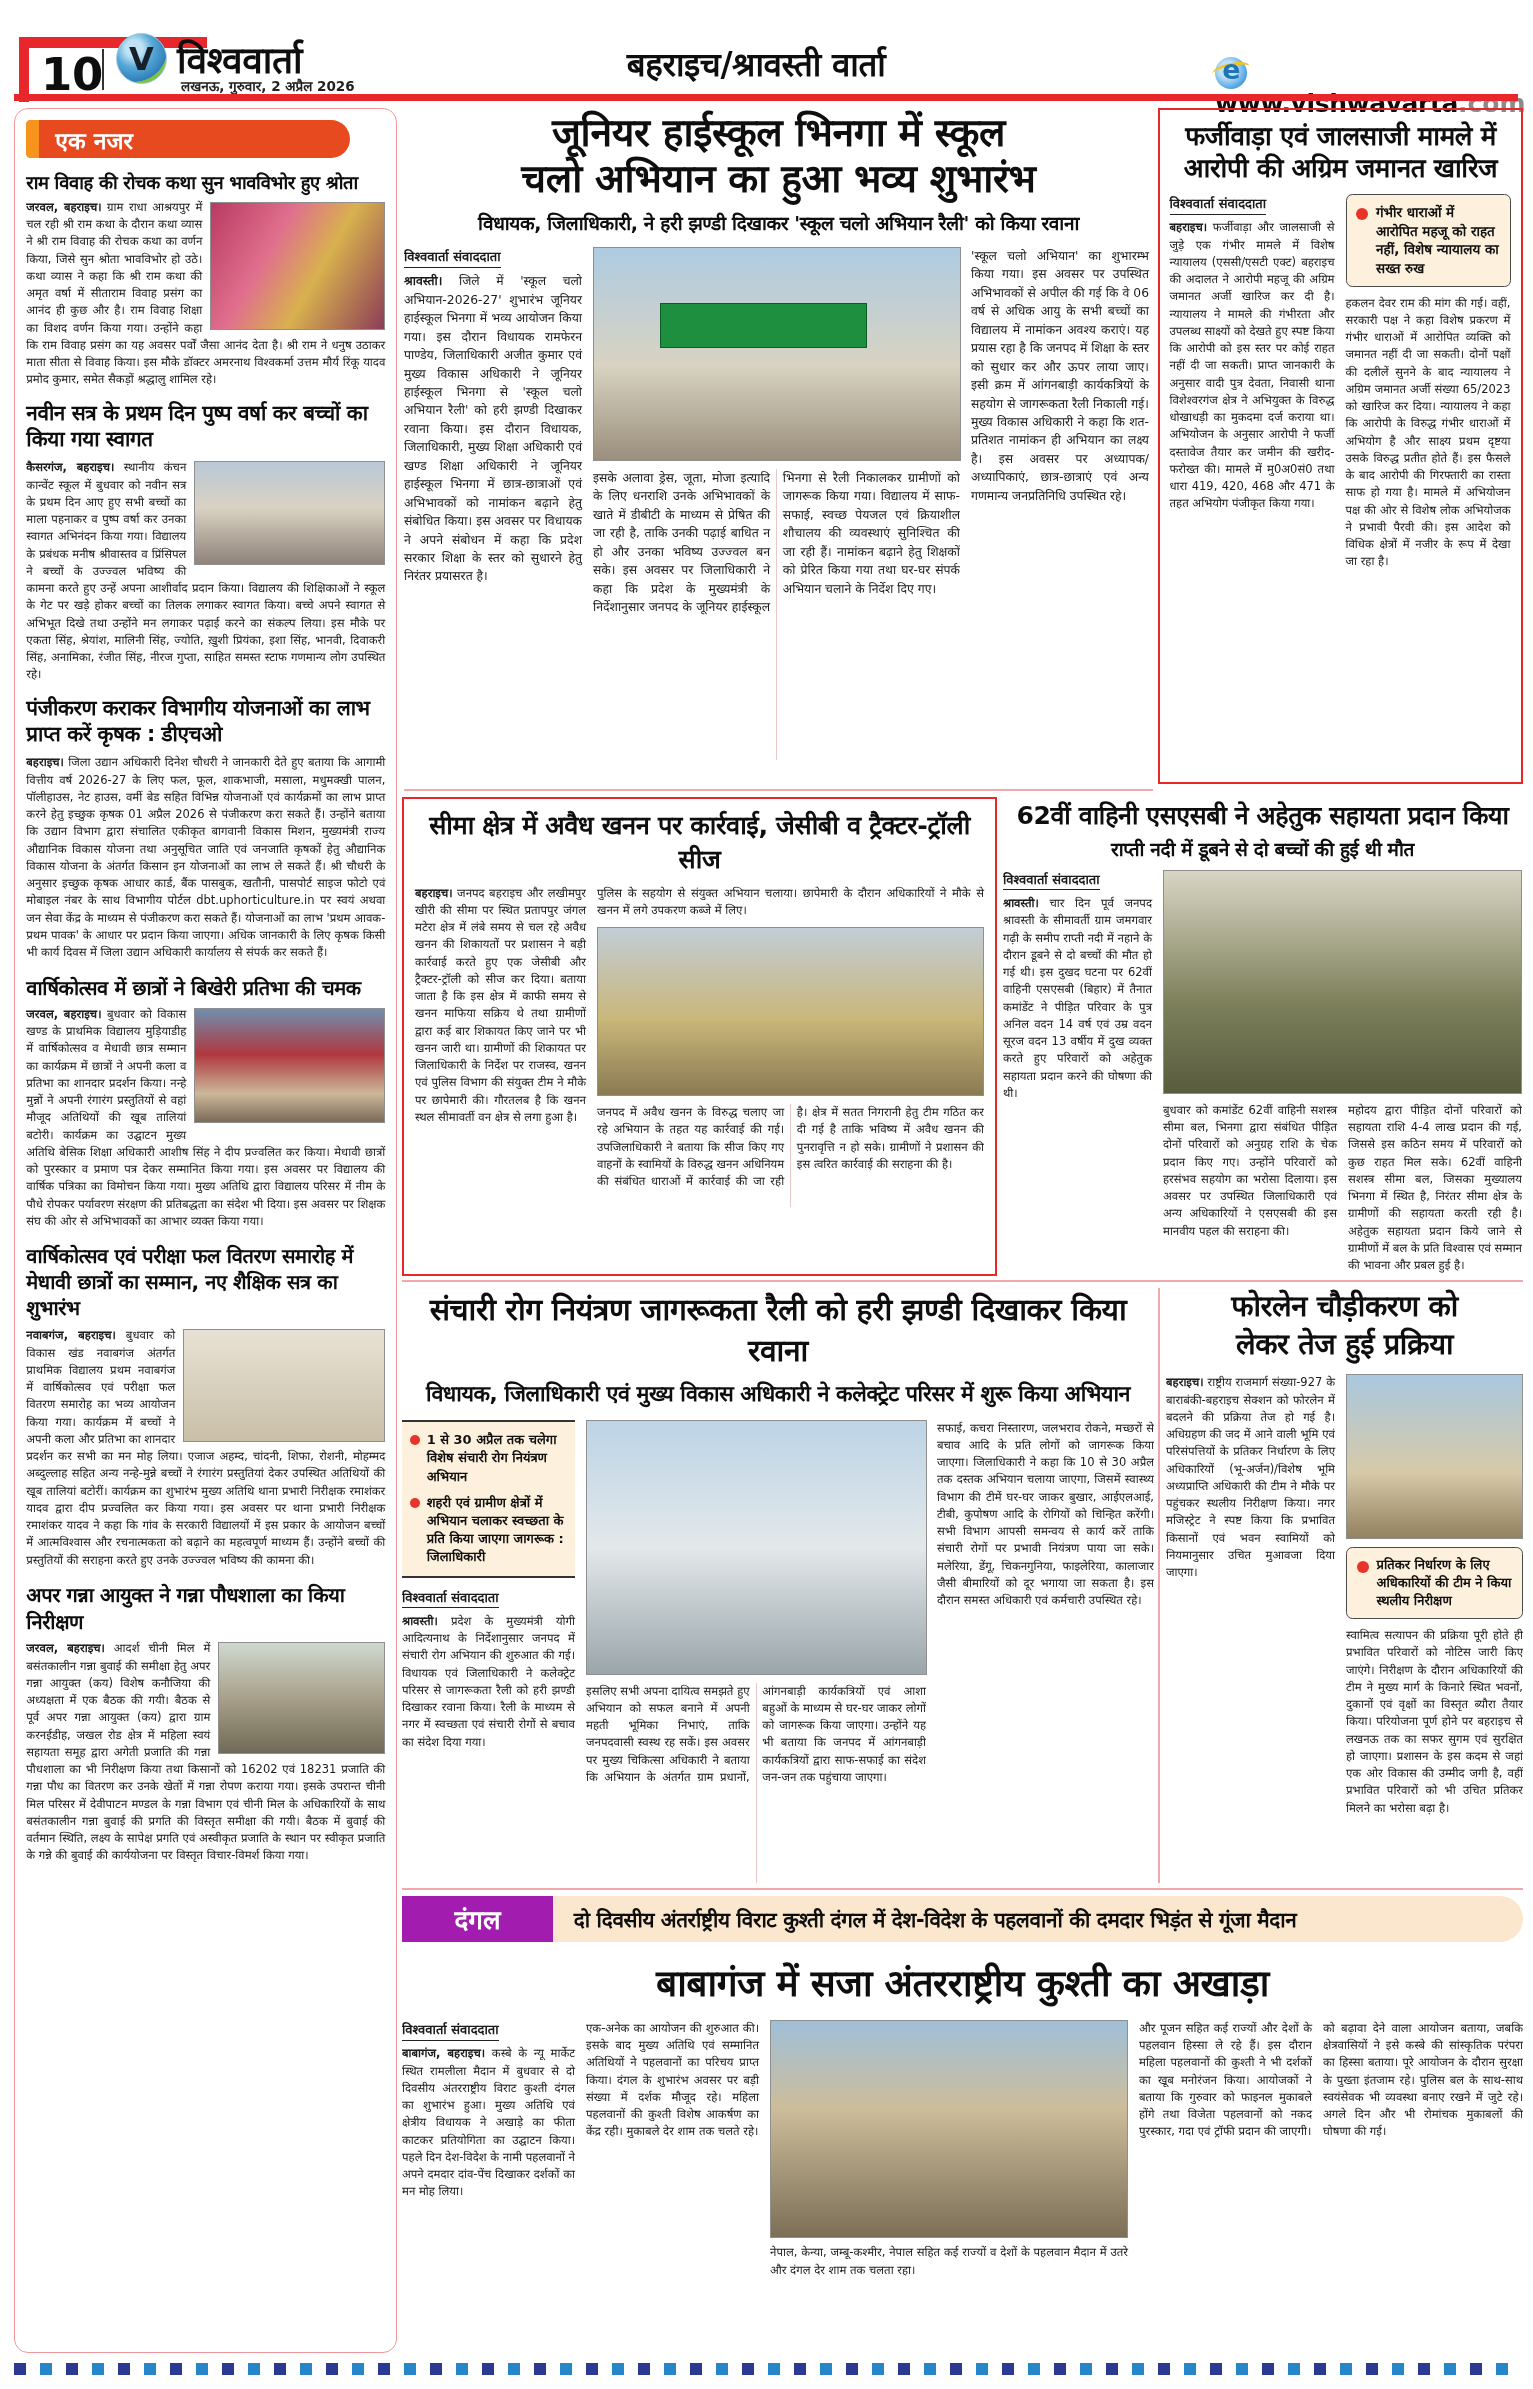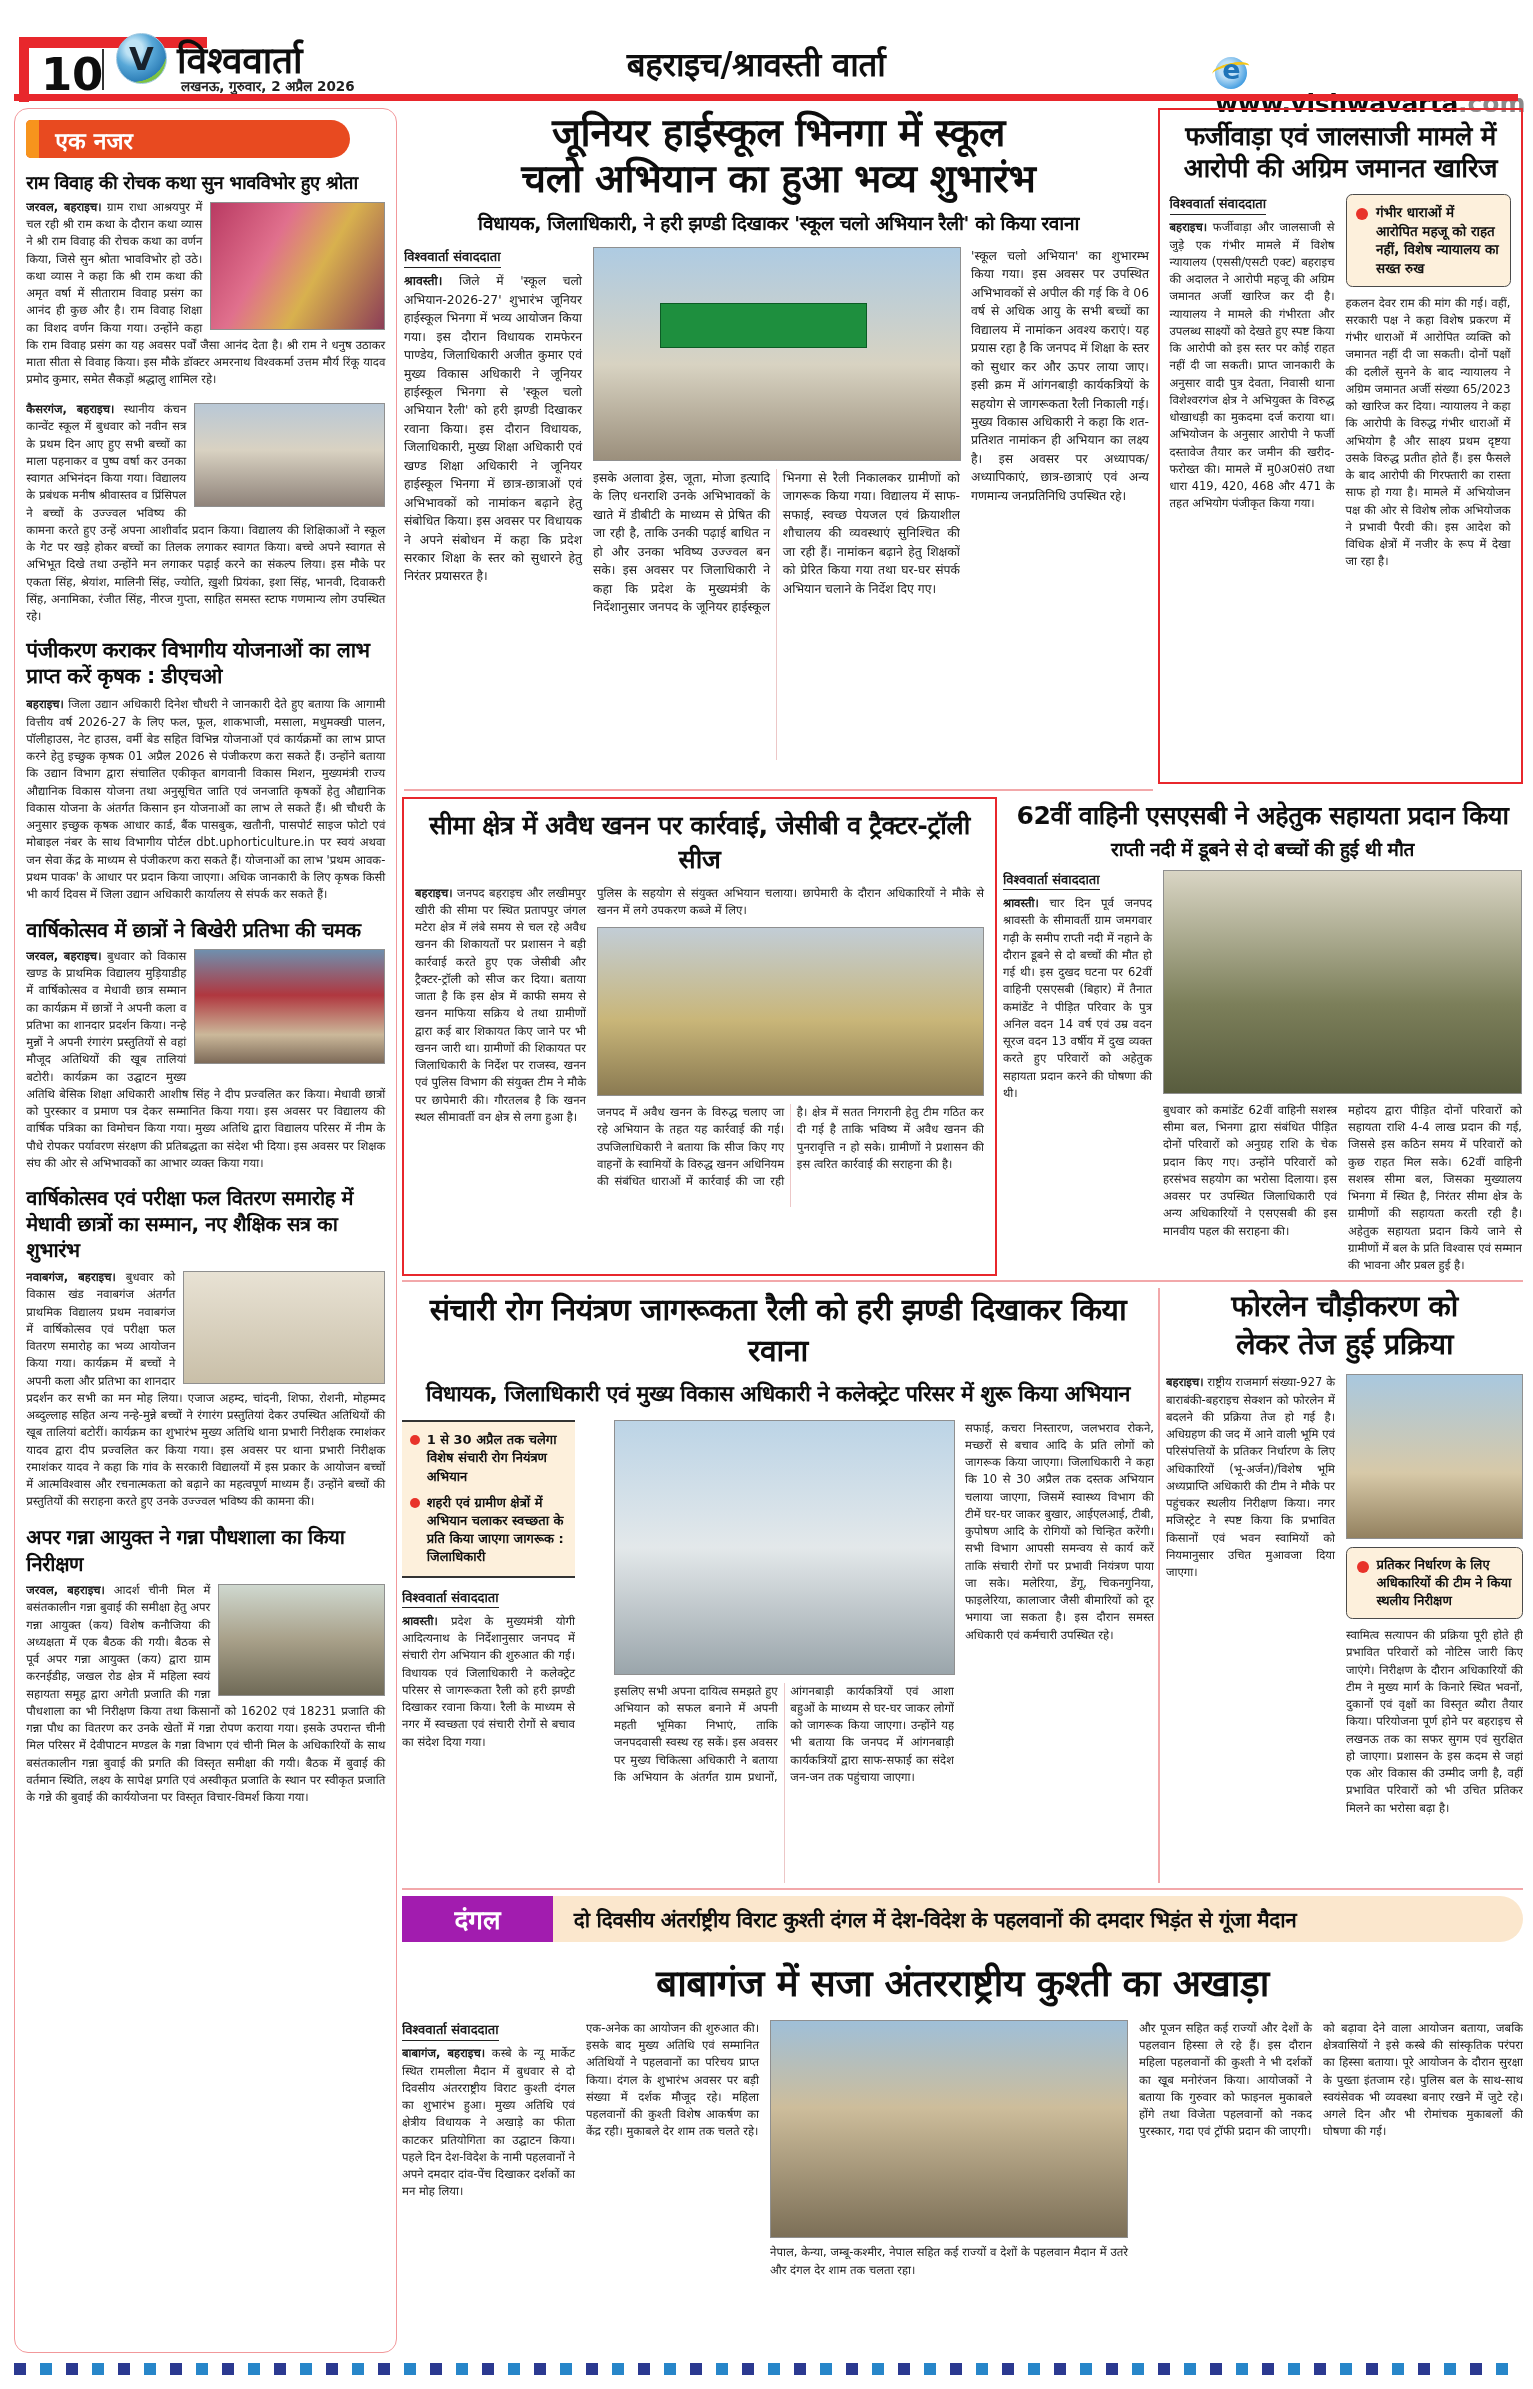--- a/index.html
+++ b/index.html
@@ -81,20 +81,21 @@
   <div style="margin-bottom:12.7px;">
     <div class="hd" style="font-size:18.3px;margin-bottom:4.8px;">राम विवाह की रोचक कथा सुन भावविभोर हुए श्रोता</div>
     <div class="photo ph-ritual" style="float:right;width:173px;height:126px;margin:3.2px 0 4.8px 8px;"></div>
     <p class="body small" style="margin:0;">
       <b class="dl">जरवल, बहराइच।</b>
       <span>ग्राम राधा आश्रयपुर में चल रही श्री राम कथा के दौरान कथा व्यास ने श्री राम विवाह की रोचक कथा का वर्णन किया, जिसे सुन श्रोता भावविभोर हो उठे। कथा व्यास ने कहा कि श्री राम कथा की अमृत वर्षा में सीताराम विवाह प्रसंग का आनंद ही कुछ और है। राम विवाह शिक्षा का विशद वर्णन किया गया। उन्होंने कहा कि राम विवाह प्रसंग का यह अवसर पर्वों जैसा आनंद देता है। श्री राम ने धनुष उठाकर माता सीता से विवाह किया। इस मौके डॉक्टर अमरनाथ विश्वकर्मा उत्तम मौर्य रिंकू यादव प्रमोद कुमार, समेत सैकड़ों श्रद्धालु शामिल रहे।</span>
     </p>
   </div>
 
   <div style="margin-bottom:12.7px;clear:both;">
+    <div class="hd" style="font-size:20.7px;line-height:1.25;margin-bottom:6.4px;">नवीन सत्र के प्रथम दिन पुष्प वर्षा कर बच्चों का किया गया स्वागत</div>
     <div class="photo ph-school" style="float:right;width:189px;height:102px;margin:1.6px 0 4.8px 8px;"></div>
     <p class="body small" style="margin:0;">
       <b class="dl">कैसरगंज, बहराइच।</b>
       <span>स्थानीय कंचन कान्वेंट स्कूल में बुधवार को नवीन सत्र के प्रथम दिन आए हुए सभी बच्चों का माला पहनाकर व पुष्प वर्षा कर उनका स्वागत अभिनंदन किया गया। विद्यालय के प्रबंधक मनीष श्रीवास्तव व प्रिंसिपल ने बच्चों के उज्ज्वल भविष्य की कामना करते हुए उन्हें अपना आशीर्वाद प्रदान किया। विद्यालय की शिक्षिकाओं ने स्कूल के गेट पर खड़े होकर बच्चों का तिलक लगाकर स्वागत किया। बच्चे अपने स्वागत से अभिभूत दिखे तथा उन्होंने मन लगाकर पढ़ाई करने का संकल्प लिया। इस मौके पर एकता सिंह, श्रेयांश, मालिनी सिंह, ज्योति, ख़ुशी प्रियंका, इशा सिंह, भानवी, दिवाकरी सिंह, अनामिका, रंजीत सिंह, नीरज गुप्ता, साहित समस्त स्टाफ गणमान्य लोग उपस्थित रहे।</span>
     </p>
   </div>
 
   <div style="margin-bottom:12.7px;clear:both;">
     <div class="hd" style="font-size:20.7px;line-height:1.25;margin-bottom:6.4px;">पंजीकरण कराकर विभागीय योजनाओं का लाभ प्राप्त करें कृषक : डीएचओ</div>
     <p class="body small" style="margin:0;">
@@ -250,21 +251,21 @@
           <span class="bullet"></span>
           <span class="txt">शहरी एवं ग्रामीण क्षेत्रों में अभियान चलाकर स्वच्छता के प्रति किया जाएगा जागरूक : जिलाधिकारी</span>
         </div>
       </div>
       <span class="byline">विश्ववार्ता संवाददाता</span>
       <p class="body small" style="margin:0;">
         <b class="dl">श्रावस्ती।</b>
         <span>प्रदेश के मुख्यमंत्री योगी आदित्यनाथ के निर्देशानुसार जनपद में संचारी रोग अभियान की शुरुआत की गई। विधायक एवं जिलाधिकारी ने कलेक्ट्रेट परिसर से जागरूकता रैली को हरी झण्डी दिखाकर रवाना किया। रैली के माध्यम से नगर में स्वच्छता एवं संचारी रोगों से बचाव का संदेश दिया गया।</span>
       </p>
     </div>
-    <div style="width:340px;flex:none;margin-left:28px;">
+    <div style="width:340px;flex:none;">
       <div class="photo ph-suv" style="width:339px;height:253px;"></div>
       <div class="body small cols2" style="margin-top:8px;height:224px;overflow:hidden;">
         <span>इसलिए सभी अपना दायित्व समझते हुए अभियान को सफल बनाने में अपनी महती भूमिका निभाएं, ताकि जनपदवासी स्वस्थ रह सकें। इस अवसर पर मुख्य चिकित्सा अधिकारी ने बताया कि अभियान के अंतर्गत ग्राम प्रधानों, आंगनबाड़ी कार्यकत्रियों एवं आशा बहुओं के माध्यम से घर-घर जाकर लोगों को जागरूक किया जाएगा। उन्होंने यह भी बताया कि जनपद में आंगनबाड़ी कार्यकत्रियों द्वारा साफ-सफाई का संदेश जन-जन तक पहुंचाया जाएगा।</span>
       </div>
     </div>
     <div style="flex:1;">
       <p class="body small" style="margin:0;">
         <span>सफाई, कचरा निस्तारण, जलभराव रोकने, मच्छरों से बचाव आदि के प्रति लोगों को जागरूक किया जाएगा। जिलाधिकारी ने कहा कि 10 से 30 अप्रैल तक दस्तक अभियान चलाया जाएगा, जिसमें स्वास्थ्य विभाग की टीमें घर-घर जाकर बुखार, आईएलआई, टीबी, कुपोषण आदि के रोगियों को चिन्हित करेंगी। सभी विभाग आपसी समन्वय से कार्य करें ताकि संचारी रोगों पर प्रभावी नियंत्रण पाया जा सके। मलेरिया, डेंगू, चिकनगुनिया, फाइलेरिया, कालाजार जैसी बीमारियों को दूर भगाया जा सकता है। इस दौरान समस्त अधिकारी एवं कर्मचारी उपस्थित रहे।</span>
       </p>
     </div>

